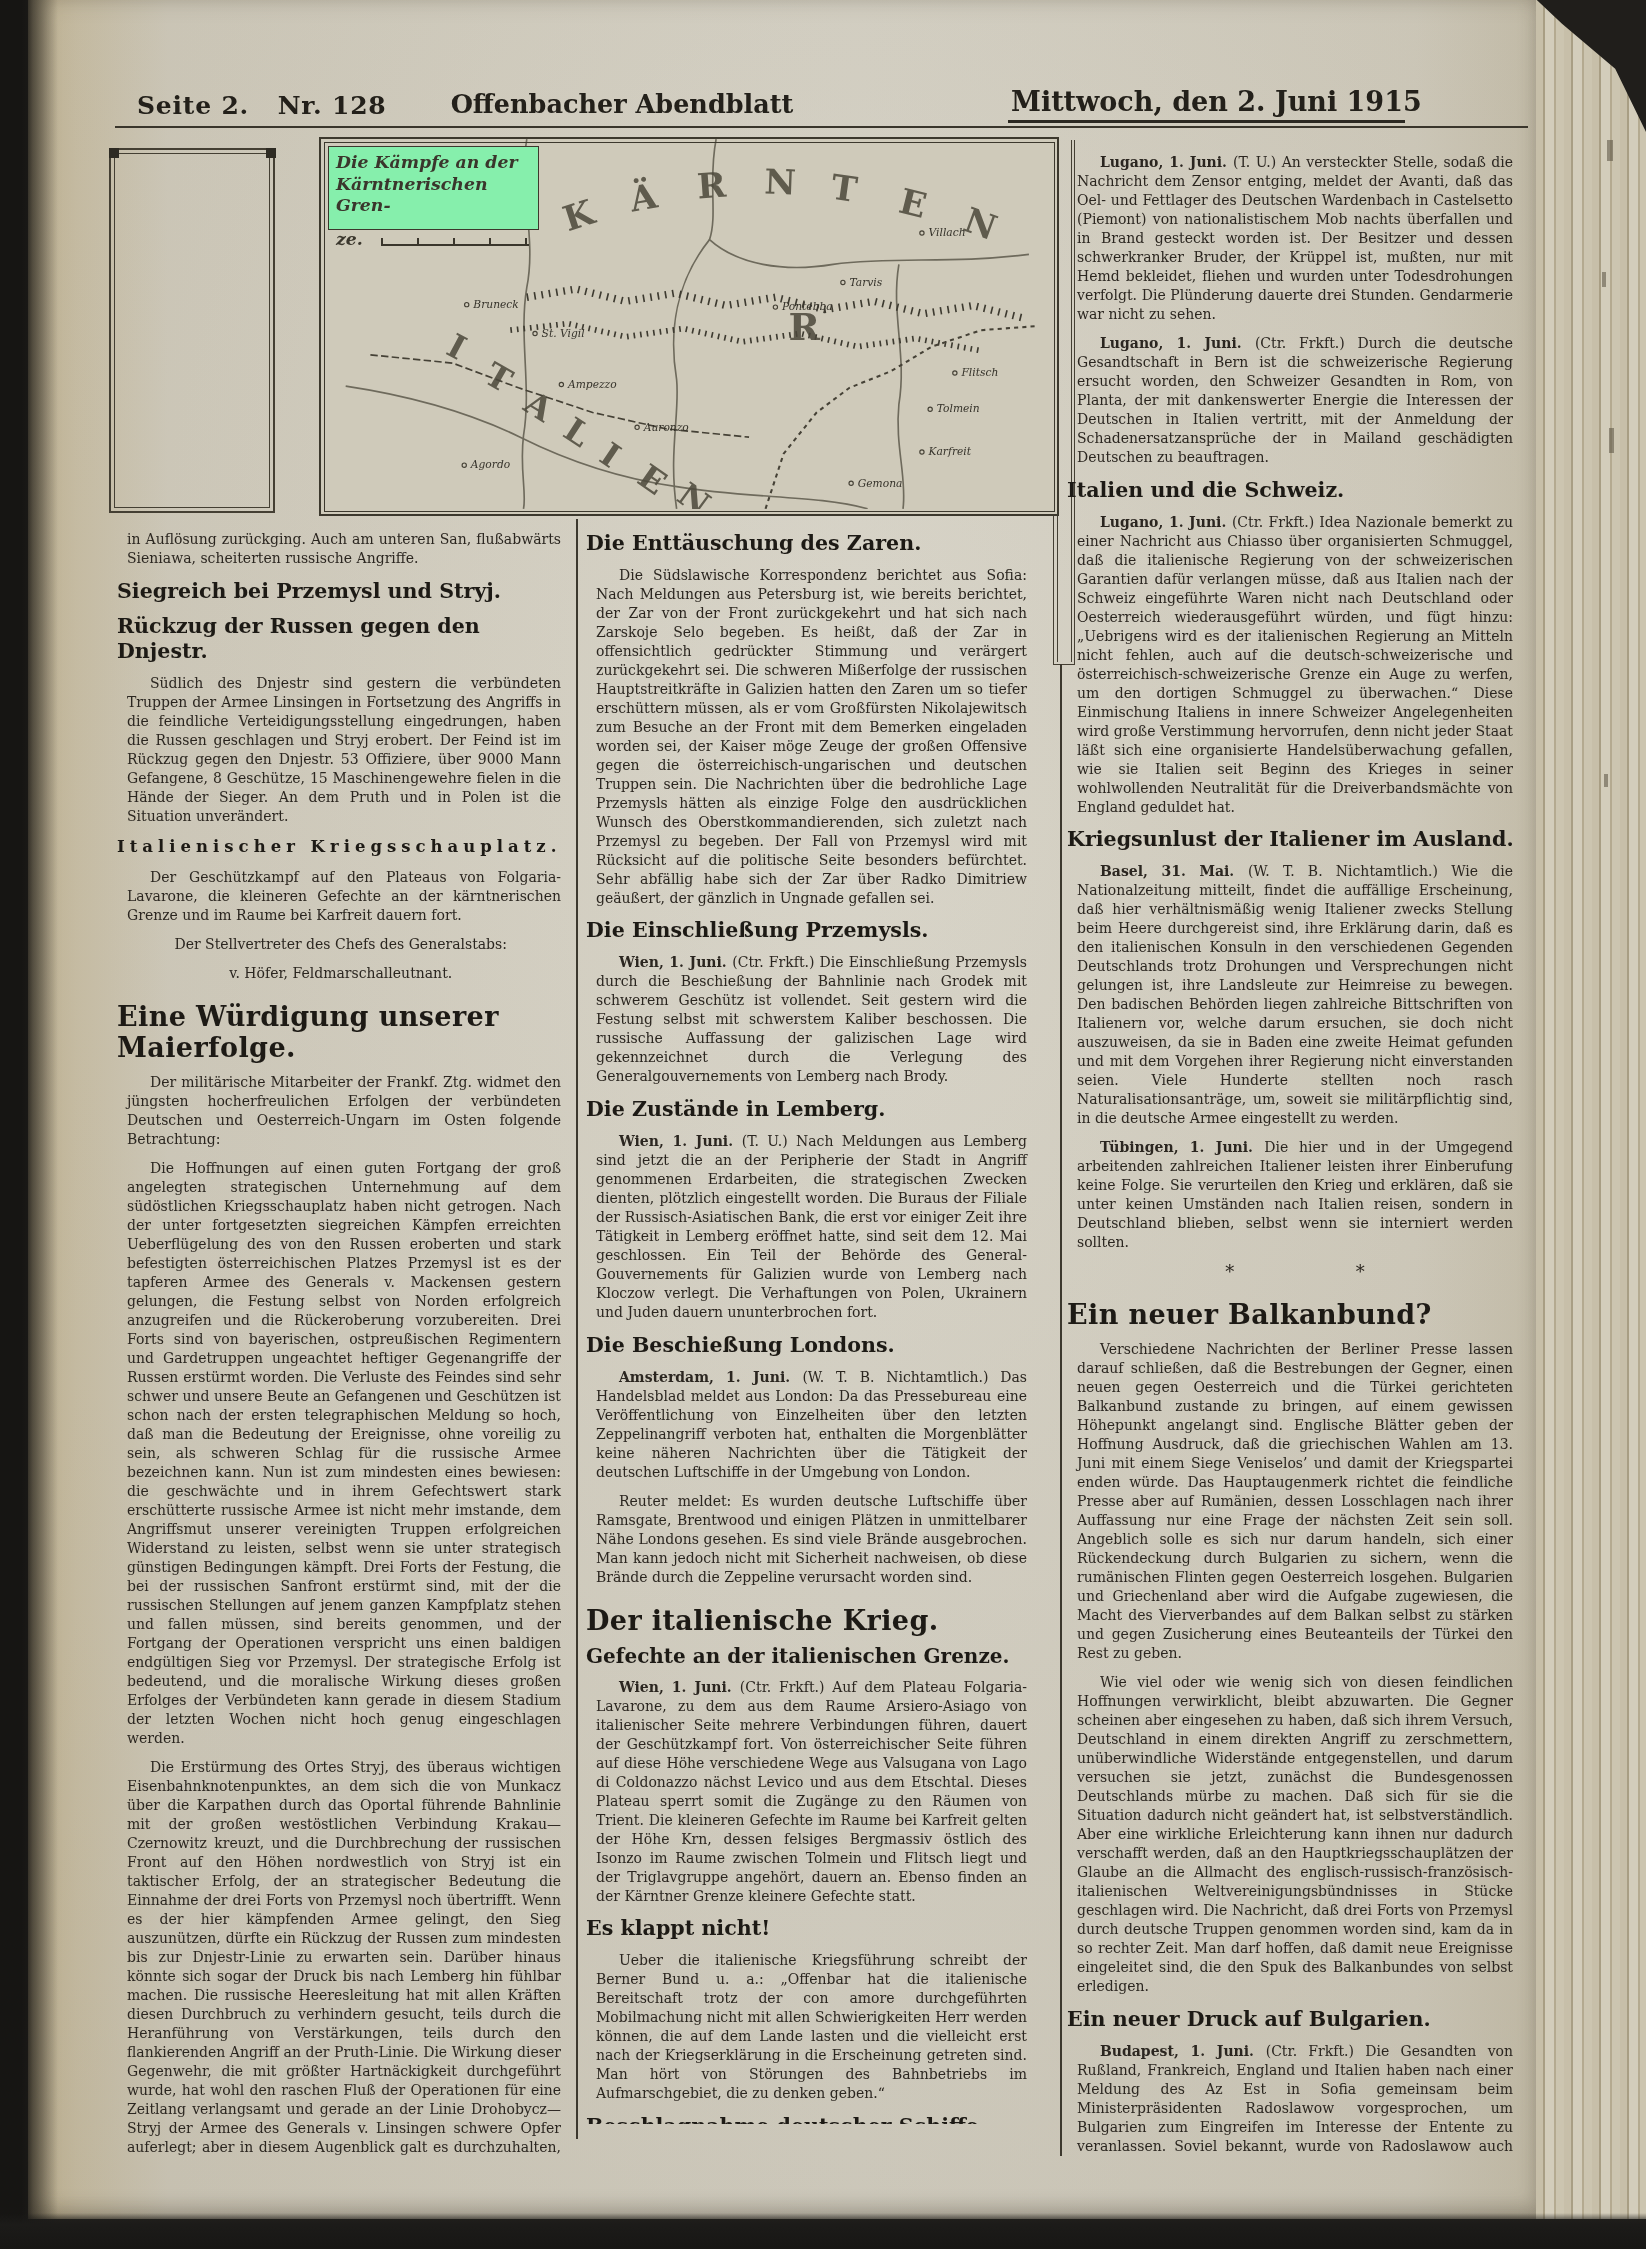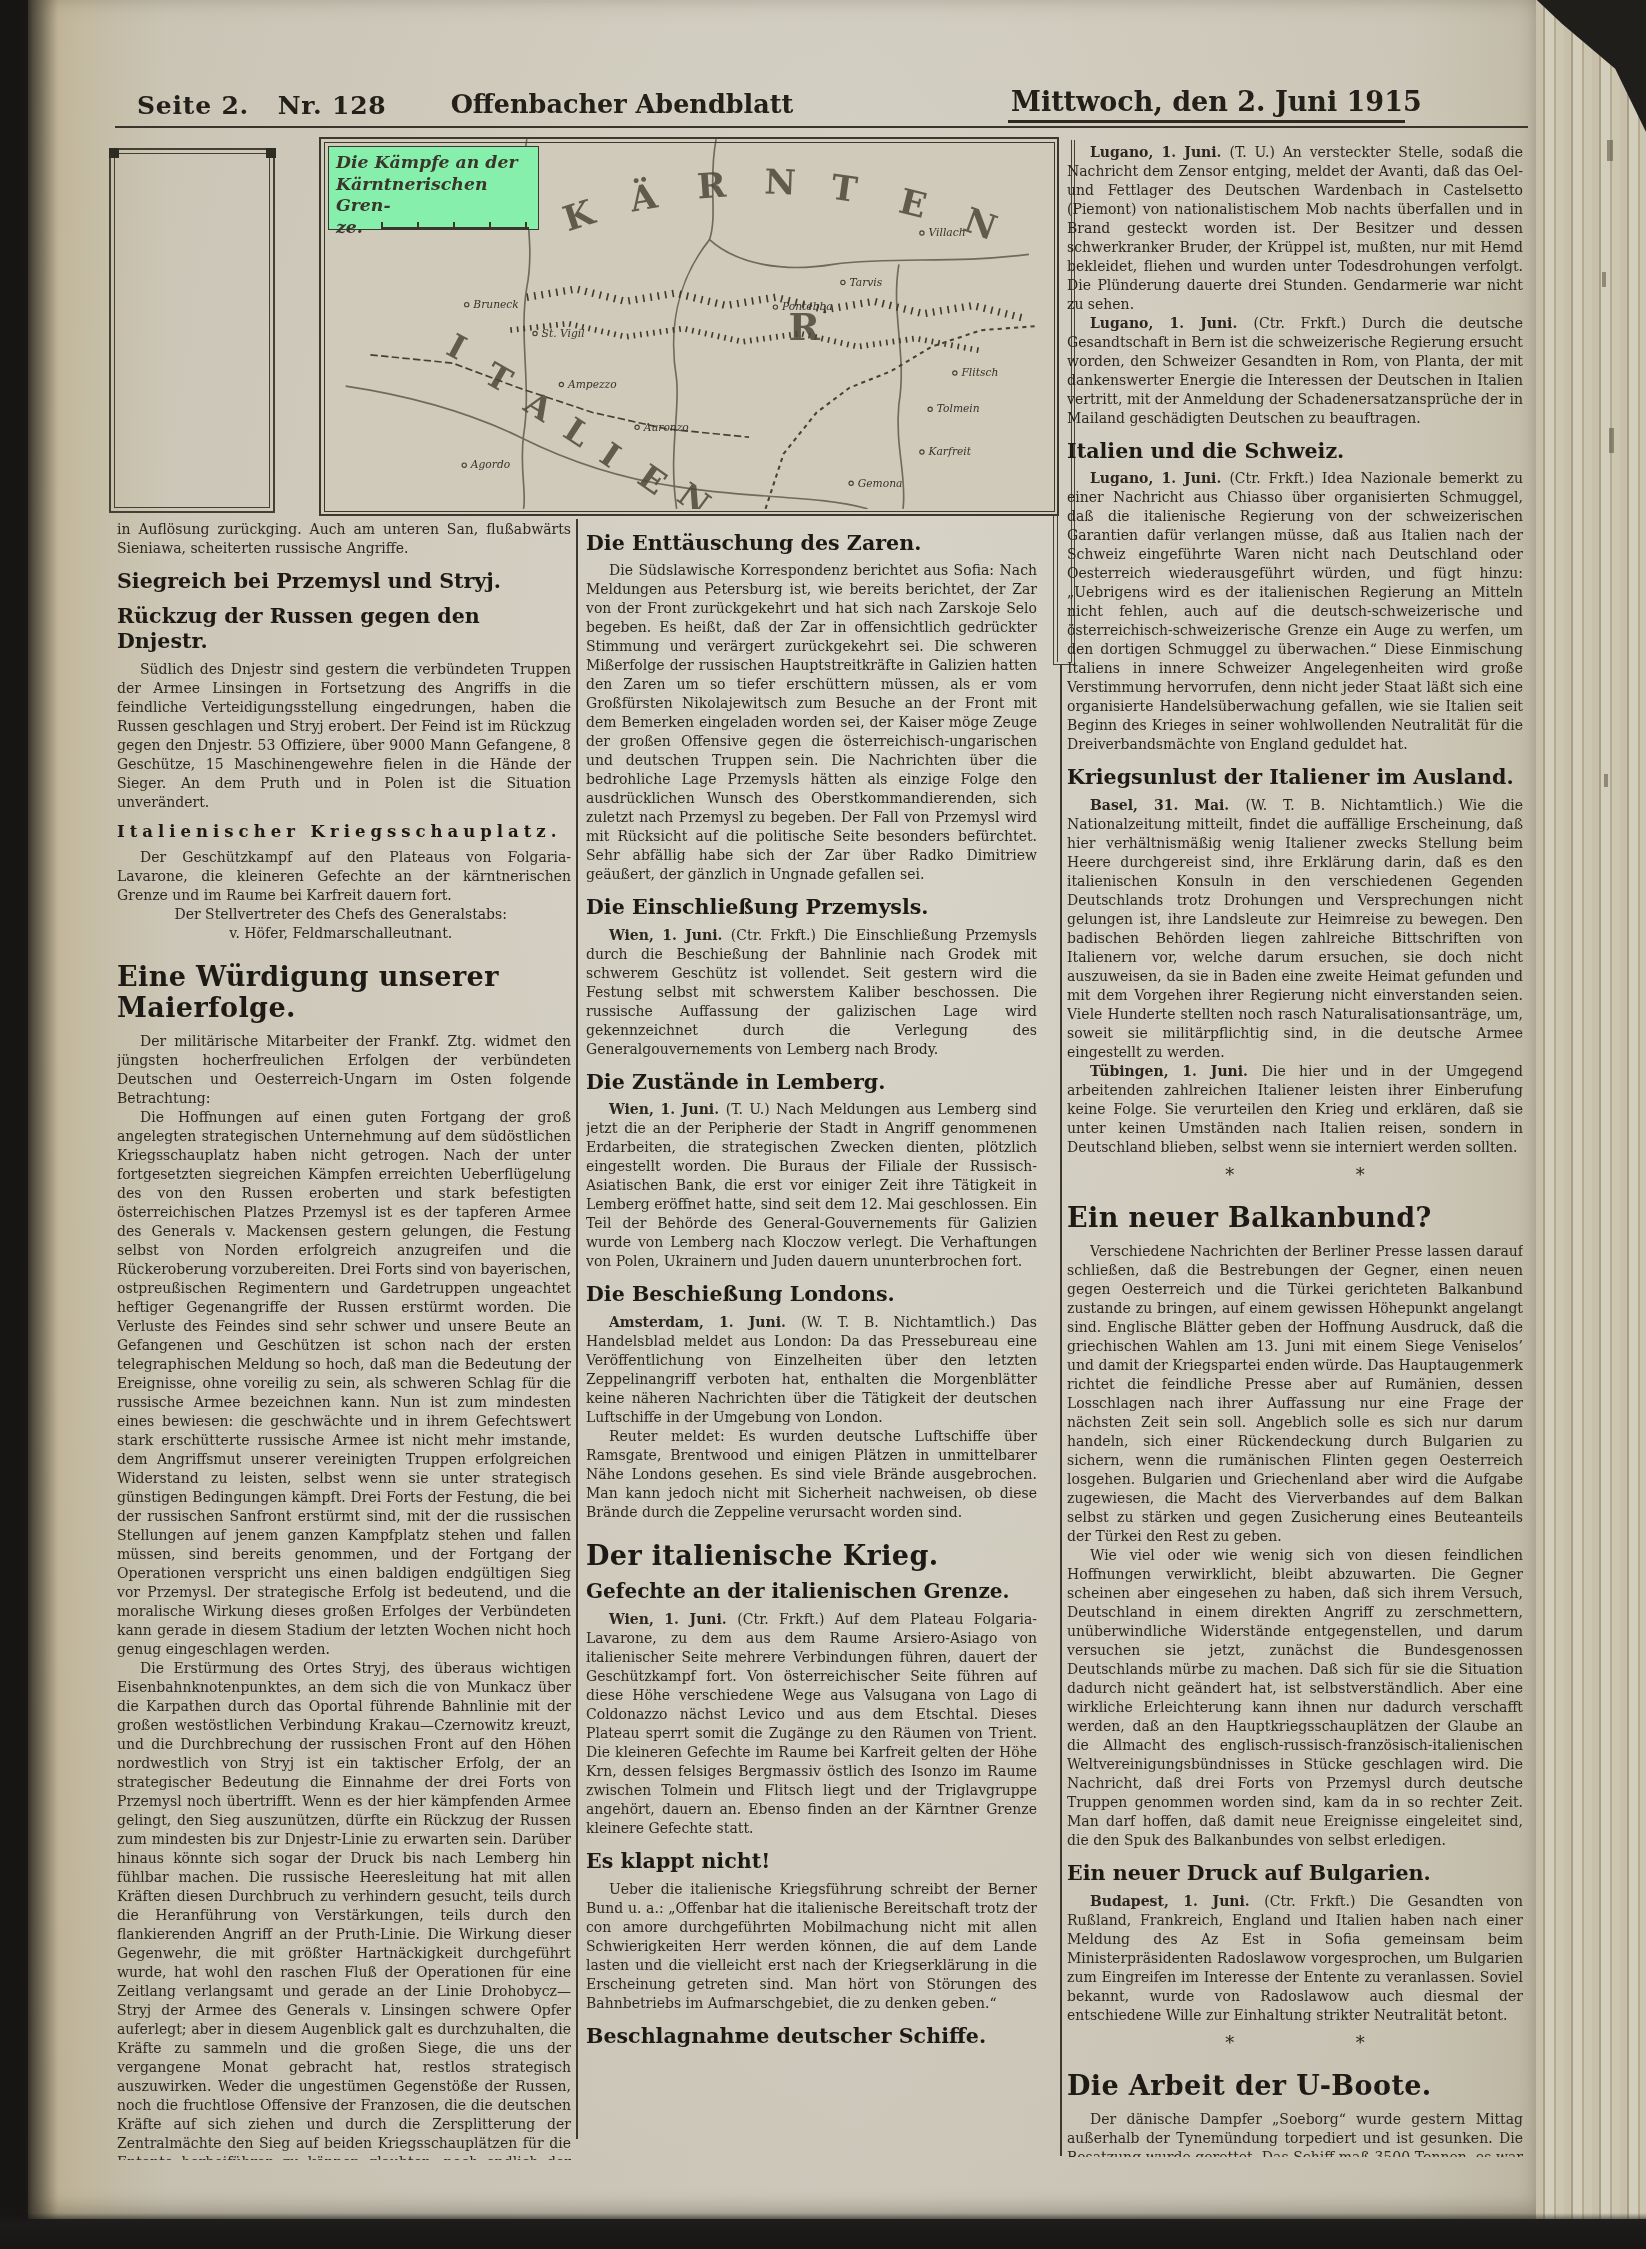--- a/index.html
+++ b/index.html
@@ -59,21 +59,21 @@
   .vrule{position:absolute;width:1.6px;background:#3c382e;}
   .vr1{left:576px;top:519px;height:1620px;}
   .vr2{left:1060px;top:664px;height:1492px;}
 
   
   .col{position:absolute;overflow:hidden;color:#2b2620;font-size:14px;line-height:19px;
        text-align:justify;}
   .col1{left:117px;top:520px;width:454px;height:1640px;}
   .col2{left:586px;top:520px;width:451px;height:1604px;}
   .col3{left:1067px;top:143px;width:456px;height:2014px;}
-  .bp{margin:0;text-indent:23px;}
+  .bp{margin:10px;text-indent:23px;}
   .bp.ni{text-indent:0;}
   .bp.ar{text-align:center;text-indent:0;padding-right:6.6px;}
   .lead{font-weight:bold;}
   .hl{font-weight:bold;color:#1d1a15;text-align:left;}
   .hl.md{font-size:20.6px;line-height:25px;margin:10.7px 0 5.8px;}
   .hl.lg{font-size:27px;line-height:31px;margin:18px 0 9px;letter-spacing:0.4px;}
   .hl.sp{font-size:16.5px;line-height:21.4px;font-weight:600;letter-spacing:5px;margin:9px 0 5px;}
   .hl.sub{font-size:20px;line-height:23px;margin:0 0 7.4px;}
   .sep{text-align:center;font-size:18px;letter-spacing:58px;padding-left:58px;
        margin:8.2px 0 3.3px;color:#2b2620;}
@@ -148,21 +148,21 @@
         <circle cx="740" cy="328" r="2.6" fill="none" stroke="#454136" stroke-width="1.4"></circle>
         <text x="748" y="332" fill="#35322a" font-size="13" font-style="italic" font-family="&quot;DejaVu Serif&quot;, serif">Tolmein</text>
         <circle cx="730" cy="380" r="2.6" fill="none" stroke="#454136" stroke-width="1.4"></circle>
         <text x="738" y="384" fill="#35322a" font-size="13" font-style="italic" font-family="&quot;DejaVu Serif&quot;, serif">Karfreit</text>
         <circle cx="644" cy="418" r="2.6" fill="none" stroke="#454136" stroke-width="1.4"></circle>
         <text x="652" y="422" fill="#35322a" font-size="13" font-style="italic" font-family="&quot;DejaVu Serif&quot;, serif">Gemona</text>
       </svg>
     <div class="map-caption">
       <div>Die Kämpfe an der</div>
       <div>Kärntnerischen Gren-</div>
-      <div style="display:flex;align-items:flex-start;gap:18px;">
+      <div style="display:flex;align-items:center;gap:18px;margin-top:12px;">
         <span>ze.</span>
         <span class="map-scale"></span>
       </div>
     </div>
   </div>
 
   <div class="vrule vr1"></div>
   <div class="vrule vr2"></div>
 
   <div class="col col1">

